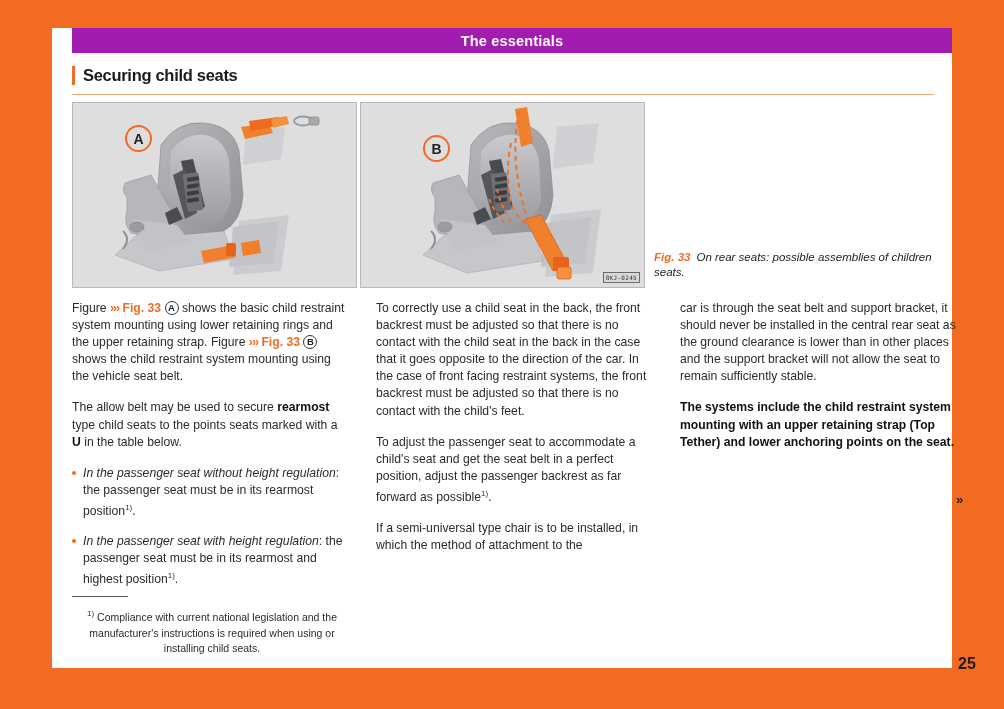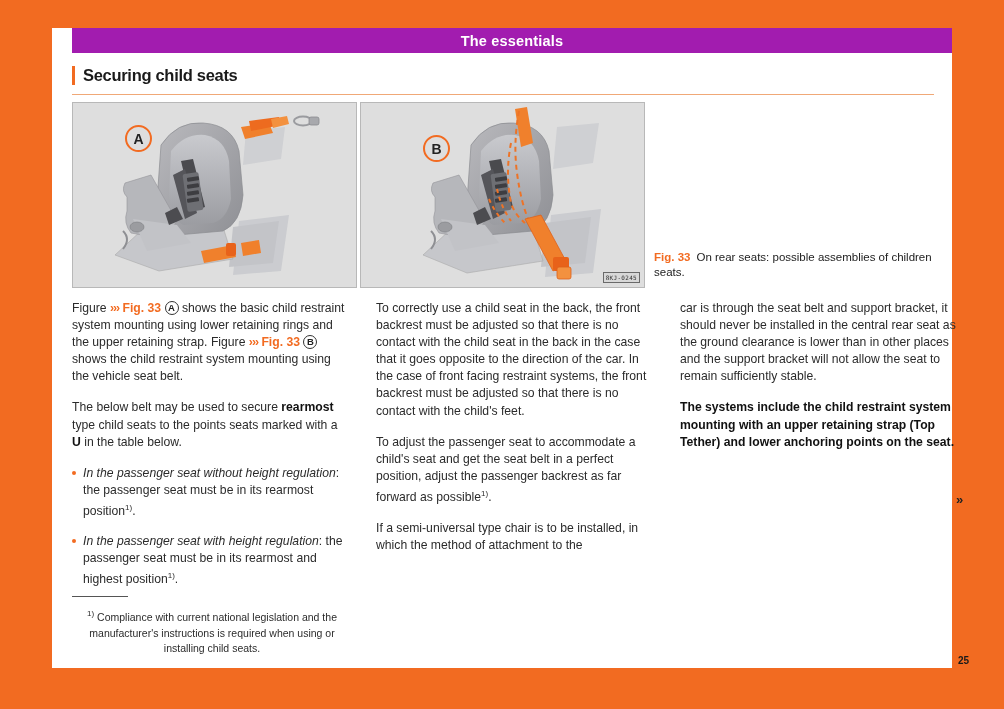--- a/index.html
+++ b/index.html
@@ -124,20 +124,21 @@
     z-index: 5;
   }
 
   
   .caption-pane {
     position: relative;
     flex: 1;
     margin-left: 3px;
     height: 184px;
     background: #ffffff;
+    font-style: italic;
   }
   .fig-caption {
     position: absolute;
     left: 6px;
     bottom: 6px;
     width: 278px;
     font-size: 11.5px;
     line-height: 15px;
     color: #222;
   }
@@ -233,21 +234,21 @@
     font-size: 10.5px;
     line-height: 15.5px;
     color: #2b2b2b;
   }
 
   
   .page-number {
     position: absolute;
     left: 958px;
     top: 655px;
-    font-size: 10px;
+    font-size: 16px;
     font-weight: bold;
     color: #1a1a1a;
   }
 </style>
 </head>
 <body>
 
 <div class="page">
 
   <div class="running-header">
@@ -370,21 +371,21 @@
         <span class="fignum">Fig. 33</span><span>On rear seats: possible assemblies of children seats.</span>
       </div>
     </div>
   </div>
 
   <div class="columns">
 
     <div class="col">
       <p><span>Figure </span><span class="arrows">›››</span> <span class="orange">Fig. 33</span> <span class="circ">A</span><span> shows the basic child restraint system mounting using lower retaining rings and the upper retaining strap. Figure </span><span class="arrows">›››</span> <span class="orange">Fig. 33</span> <span class="circ">B</span><span> shows the child restraint system mounting using the vehicle seat belt.</span></p>
 
-      <p><span>The below belt may be used to secure </span><b class="inline">rearmost</b><span> type child seats to the points seats marked with a </span><b class="inline">U</b><span> in the table below.</span></p>
+      <p><span>The allow belt may be used to secure </span><b class="inline">rearmost</b><span> type child seats to the points seats marked with a </span><b class="inline">U</b><span> in the table below.</span></p>
 
       <div class="bullet"><i>In the passenger seat without height regulation</i><span>: the passenger seat must be in its rearmost position</span><sup>1)</sup><span>.</span></div>
 
       <div class="bullet"><i>In the passenger seat with height regulation</i><span>: the passenger seat must be in its rearmost and highest position</span><sup>1)</sup><span>.</span></div>
     </div>
 
     <div class="col">
       <p>To correctly use a child seat in the back, the front backrest must be adjusted so that there is no contact with the child seat in the back in the case that it goes opposite to the direction of the car. In the case of front facing restraint systems, the front backrest must be adjusted so that there is no contact with the child's feet.</p>
       <p><span>To adjust the passenger seat to accommodate a child's seat and get the seat belt in a perfect position, adjust the passenger backrest as far forward as possible</span><sup>1)</sup><span>.</span></p>
       <p>If a semi-universal type chair is to be installed, in which the method of attachment to the</p>

